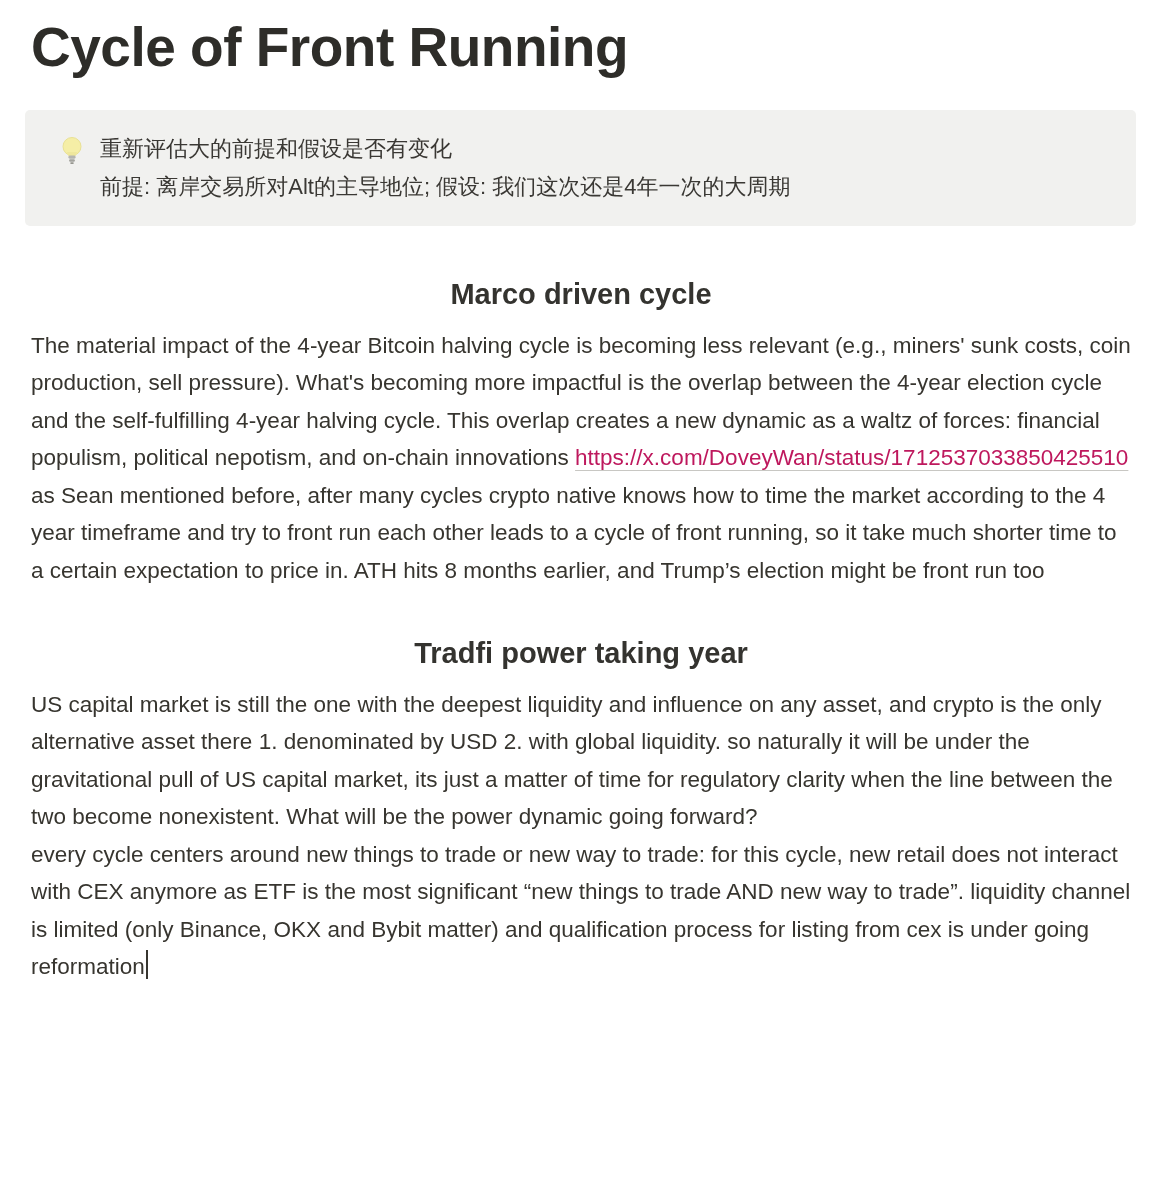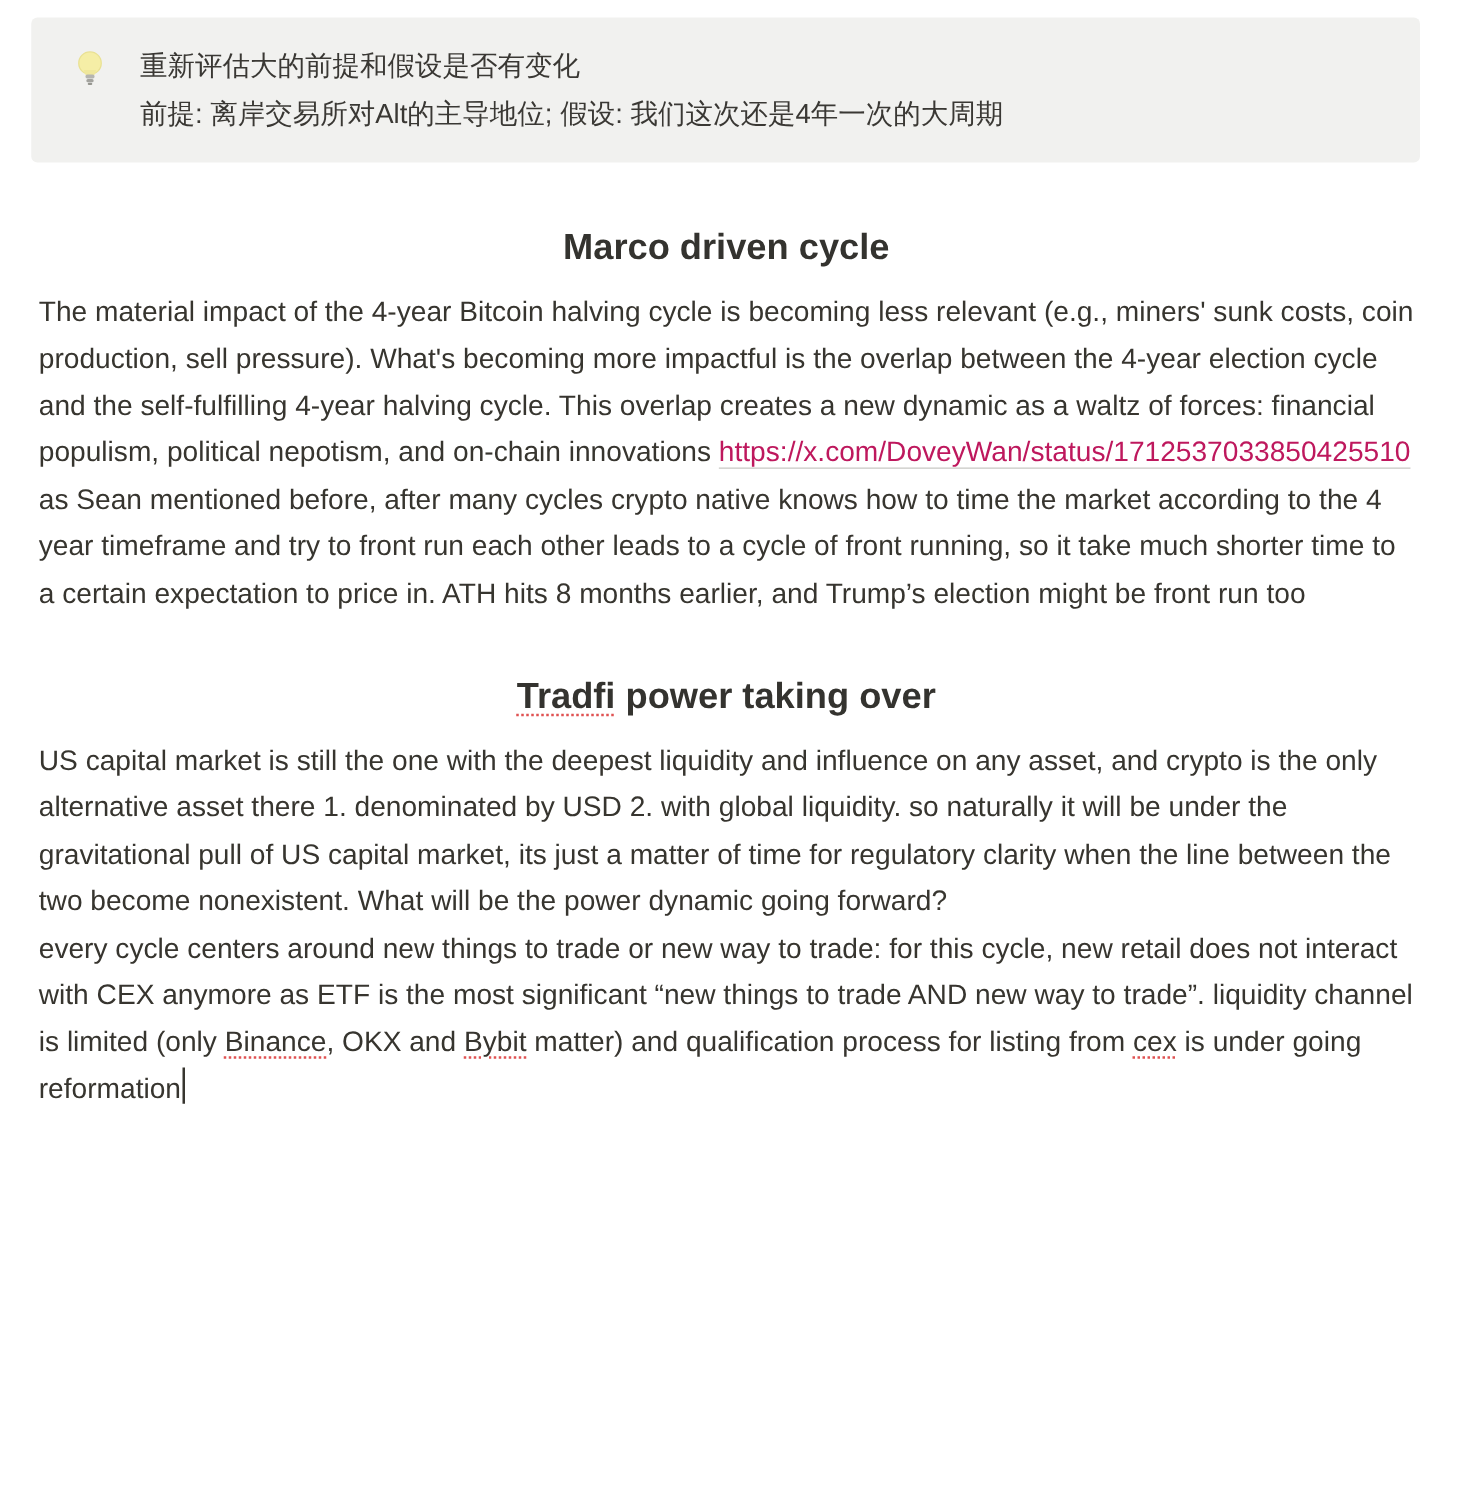--- a/index.html
+++ b/index.html
@@ -24,21 +24,21 @@
     color: #2e2d29;
     margin: 0 0 30px 0;
   }
   .callout {
     background: #f1f1ef;
     border-radius: 5px;
     margin: 0 -5px 0 -6px;
     padding: 20px 20px 20px 32px;
     display: flex;
     align-items: flex-start;
-    gap: 25px;
+    gap: 13px;
   }
   .callout-icon-wrap {
     flex: 0 0 auto;
     padding-top: 5px;
   }
   .callout-text {
     font-size: 22px;
     line-height: 38px;
     color: #3a3834;
   }
@@ -63,21 +63,20 @@
   .seg-bold { font-weight: 400; }
   .seg-link {
     color: #be185d;
     text-decoration: underline;
     text-decoration-color: #c8c7c3;
     text-decoration-thickness: 1px;
     text-underline-offset: 5px;
     cursor: pointer;
   }
   .seg-misspell {
-    text-decoration: underline;
     text-decoration-style: dotted;
     text-decoration-color: #e05252;
     text-decoration-thickness: 2px;
     text-underline-offset: 5px;
   }
   .seg-caret {
     display: inline-block;
     width: 2px;
     height: 29px;
     background: #37352f;
@@ -85,38 +84,39 @@
     margin-left: 1px;
     animation: blink 1.1s steps(1) infinite;
   }
   @keyframes blink { 50% { opacity: 0; } }
 </style>
 </head>
 <body>
 
 <div class="page">
 
+  <h1 class="page-title">Cycle of Front Running</h1>
 
   <div class="callout">
     <span class="callout-icon-wrap">
       <svg width="30" height="32" viewBox="0 0 30 32" aria-hidden="true">
         <circle cx="15" cy="11.5" r="9" fill="#f5eea6" stroke="#e9e193" stroke-width="1"></circle>
         <path d="M10 17 L20 17 L18.5 21 L11.5 21 Z" fill="#efe79c"></path>
         <rect x="11.4" y="20.5" width="7.2" height="3.2" rx="1.4" fill="#b5b5b0"></rect>
         <rect x="12.1" y="24.2" width="5.8" height="2.6" rx="1.2" fill="#a3a39e"></rect>
         <rect x="13.2" y="27.2" width="3.6" height="1.8" rx="0.9" fill="#96968f"></rect>
       </svg>
     </span>
     <div class="callout-text">
       <div>重新评估大的前提和假设是否有变化</div>
       <div>前提: 离岸交易所对Alt的主导地位; 假设: 我们这次还是4年一次的大周期</div>
     </div>
   </div>
 
   <h2 class="section-heading first"><span>Marco driven cycle</span></h2>
   <p class="body-paragraph"><span>The material impact of the 4-year Bitcoin halving cycle is becoming less relevant (e.g., miners' sunk costs, coin production, sell pressure). What's becoming more impactful is the overlap between the 4-year election cycle and the self-fulfilling 4-year halving cycle. This overlap creates a new dynamic as a waltz of forces: financial populism, political nepotism, and on-chain innovations </span><span class="seg-link">https://x.com/DoveyWan/status/1712537033850425510</span><span> as Sean mentioned before, after many cycles crypto native knows how to time the market according to the 4 year timeframe and try to front run each other leads to a cycle of front running, so it take much shorter time to a certain expectation to price in. ATH hits 8 months earlier, and Trump’s election might be front run too</span></p>
 
-  <h2 class="section-heading"><span class="seg-misspell">Tradfi</span><span> power taking over</span></h2>
+  <h2 class="section-heading"><span class="seg-misspell">Tradfi</span><span> power taking year</span></h2>
   <p class="body-paragraph"><span>US capital market is still the one with the deepest liquidity and influence on any asset, and crypto is the only alternative asset there 1. denominated by USD 2. with global liquidity. so naturally it will be under the gravitational pull of US capital market, its just a matter of time for regulatory clarity when the line between the two become nonexistent. What will be the power dynamic going forward?</span></p>
 
   <p class="body-paragraph"><span>every cycle centers around </span><span class="seg-bold">new things to trade or new way to trade</span><span>: for this cycle, new retail does not interact with CEX anymore as ETF is the most significant “new things to trade AND new way to trade”. liquidity channel is limited (only </span><span class="seg-misspell">Binance</span><span>, OKX and </span><span class="seg-misspell">Bybit</span><span> matter) and qualification process for listing from </span><span class="seg-misspell">cex</span><span> is under going reformation</span><span class="seg-caret"></span></p>
 
 </div>
 
 </body></html>

